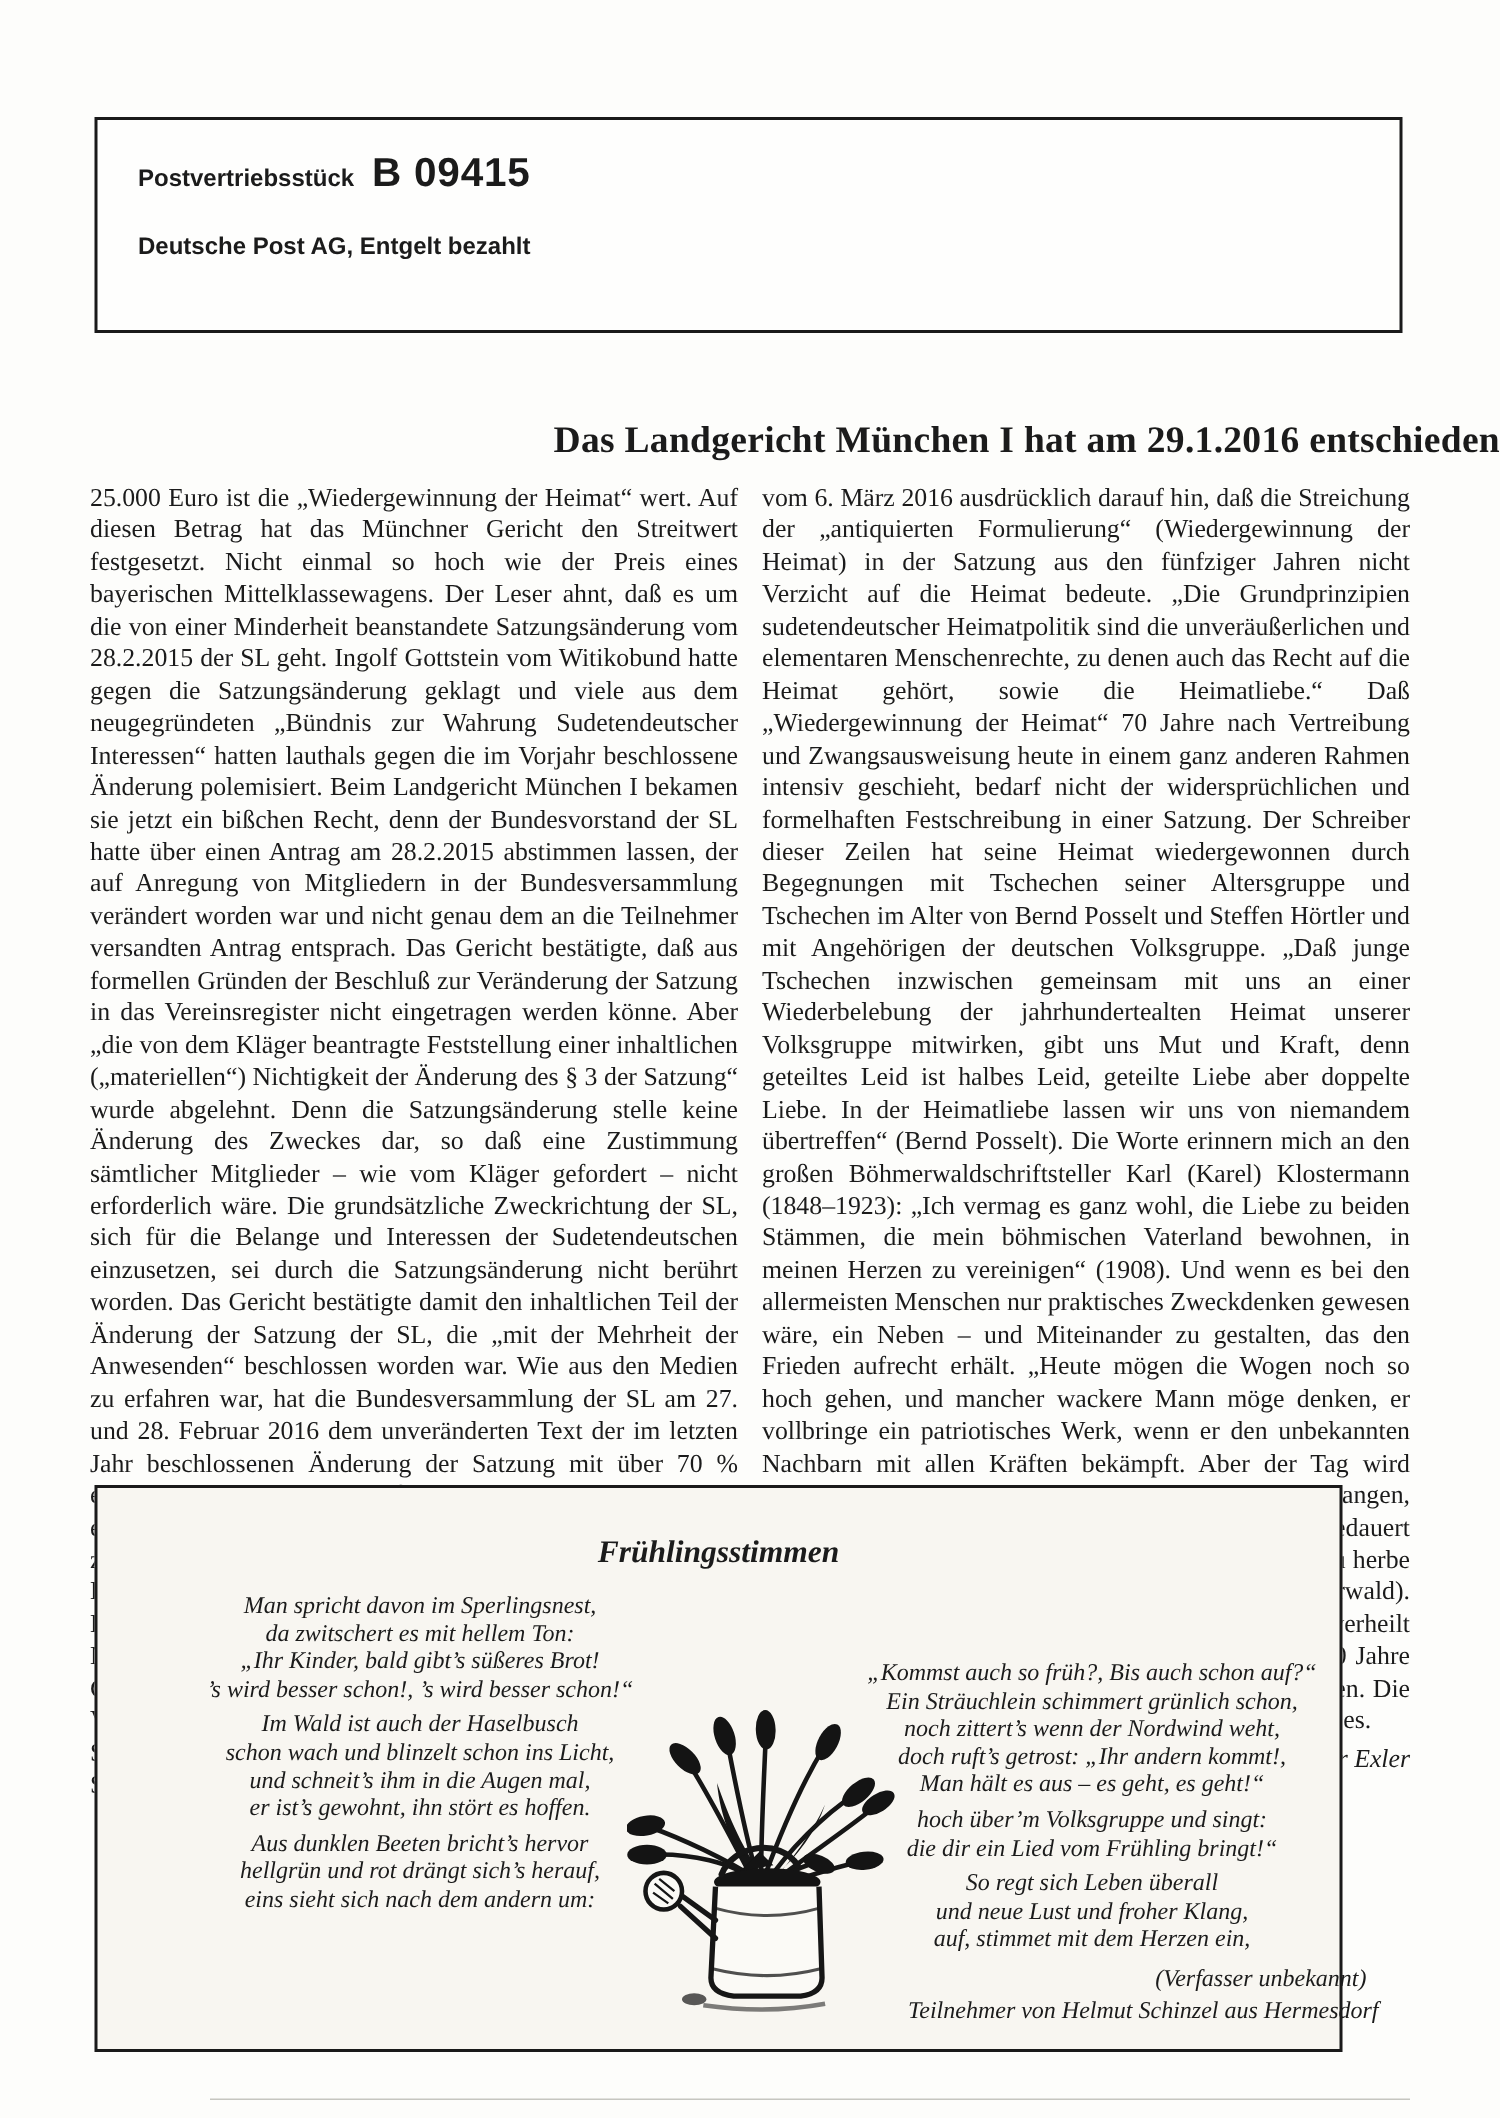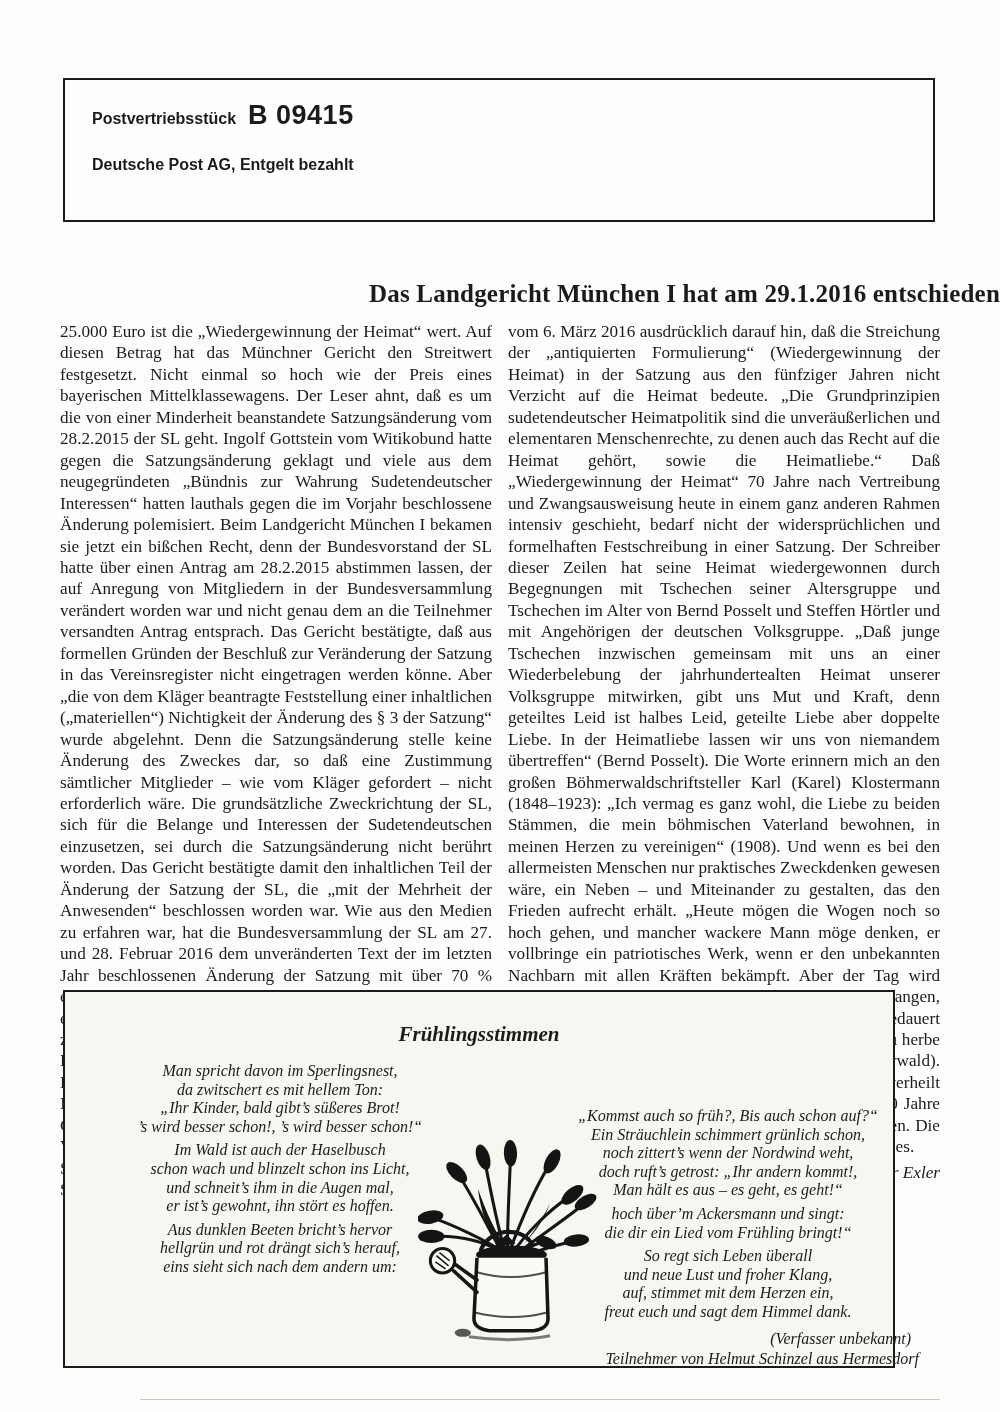--- a/index.html
+++ b/index.html
@@ -131,28 +131,27 @@
     <div class="poem-col poem-col-right">
       <div>
           <div class="stanza">
             <div class="poem-line">„Kommst auch so früh?, Bis auch schon auf?“</div>
             <div class="poem-line">Ein Sträuchlein schimmert grünlich schon,</div>
             <div class="poem-line">noch zittert’s wenn der Nordwind weht,</div>
             <div class="poem-line">doch ruft’s getrost: „Ihr andern kommt!,</div>
             <div class="poem-line">Man hält es aus – es geht, es geht!“</div>
           </div>
           <div class="stanza">
-            <div class="poem-line">hoch über’m Ackersmann und singt:</div>
+            <div class="poem-line">hoch über’m Volksgruppe und singt:</div>
             <div class="poem-line">die dir ein Lied vom Frühling bringt!“</div>
           </div>
           <div class="stanza">
             <div class="poem-line">So regt sich Leben überall</div>
             <div class="poem-line">und neue Lust und froher Klang,</div>
             <div class="poem-line">auf, stimmet mit dem Herzen ein,</div>
-            <div class="poem-line">freut euch und sagt dem Himmel dank.</div>
           </div>
         </div>
       <div class="poem-footer">
         <div class="note">(Verfasser unbekannt)</div>
         <div>Teilnehmer von Helmut Schinzel aus Hermesdorf</div>
       </div>
     </div>
 
     <svg class="illustration" viewBox="0 0 185 205" aria-hidden="true">
       <g stroke="#161616" stroke-width="3" fill="none" stroke-linecap="round">

